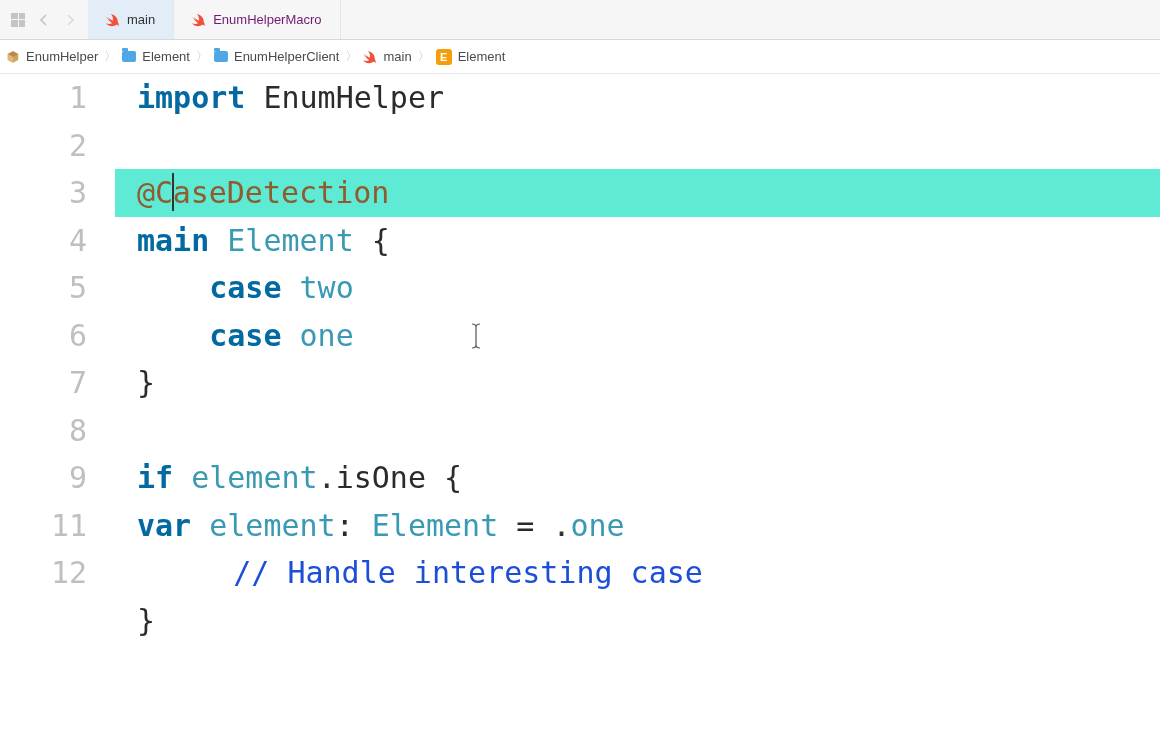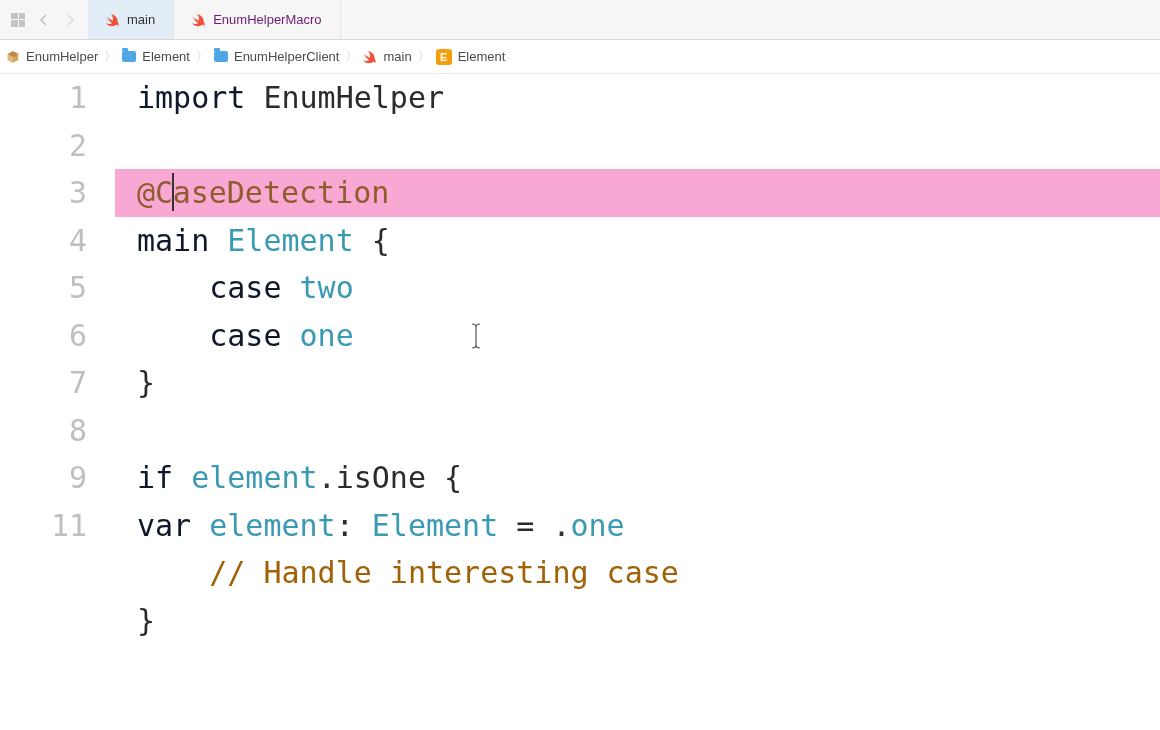--- a/index.html
+++ b/index.html
@@ -128,28 +128,28 @@
     .code-area {
       flex: 1;
       position: relative;
     }
     .code-line {
       height: 47.5px;
       white-space: pre;
       padding-left: 22px;
     }
     .code-line.highlighted {
-      background: #f9a8d4;
-    }
-    .tok-keyword { color: #0f172a; font-weight: 400; }
+      background: #5eead4;
+    }
+    .tok-keyword { color: #0369a1; font-weight: 700; }
     .tok-type { color: #3a99b3; }
     .tok-macro { color: #8f5c2d; }
     .tok-dot { color: #333; }
     .tok-member { color: #3a99b3; }
-    .tok-comment { color: #a16207; }
+    .tok-comment { color: #1d4ed8; margin-left: 24px; }
     .tok-plain { color: #2b2b2b; }
     .caret {
       display:inline-block;
       width: 1.5px;
       height: 38px;
       background: #333;
       vertical-align: -8px;
       margin: 0 -1px;
     }
     .ibeam-cursor {
@@ -251,20 +251,21 @@
       <div class="ln">1</div>
       <div class="ln">2</div>
       <div class="ln">3</div>
       <div class="ln">4</div>
       <div class="ln">5</div>
       <div class="ln">6</div>
       <div class="ln">7</div>
       <div class="ln">8</div>
       <div class="ln">9</div>
       <div class="ln">11</div>
+      <div class="ln">12</div>
     </div>
   <div class="code-area" id="code-area">
       <div class="code-line"><span class="tok-keyword">import</span><span class="tok-plain"> </span><span class="tok-plain">EnumHelper</span></div>
       <div class="code-line"></div>
       <div class="code-line highlighted"><span class="tok-macro">@C</span><span class="caret"></span><span class="tok-macro">aseDetection</span></div>
       <div class="code-line"><span class="tok-keyword">main</span><span class="tok-plain"> </span><span class="tok-type">Element</span><span class="tok-plain"> {</span></div>
       <div class="code-line"><span class="tok-plain">    </span><span class="tok-keyword">case</span><span class="tok-plain"> </span><span class="tok-type">two</span></div>
       <div class="code-line"><span class="tok-plain">    </span><span class="tok-keyword">case</span><span class="tok-plain"> </span><span class="tok-type">one</span></div>
       <div class="code-line"><span class="tok-plain">}</span></div>
       <div class="code-line"></div>

